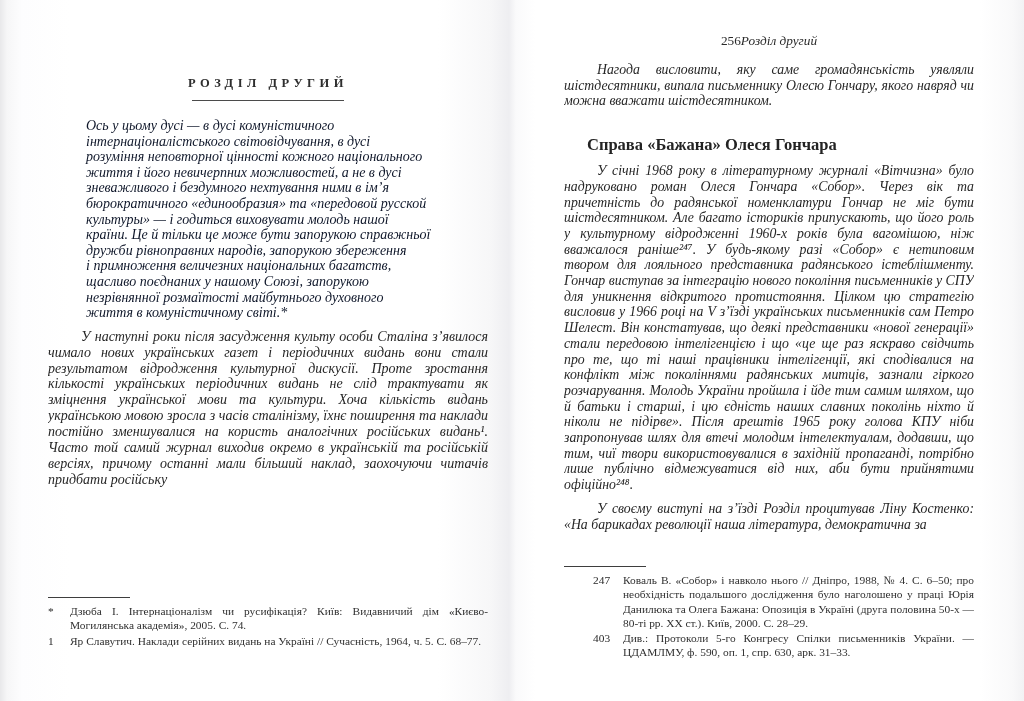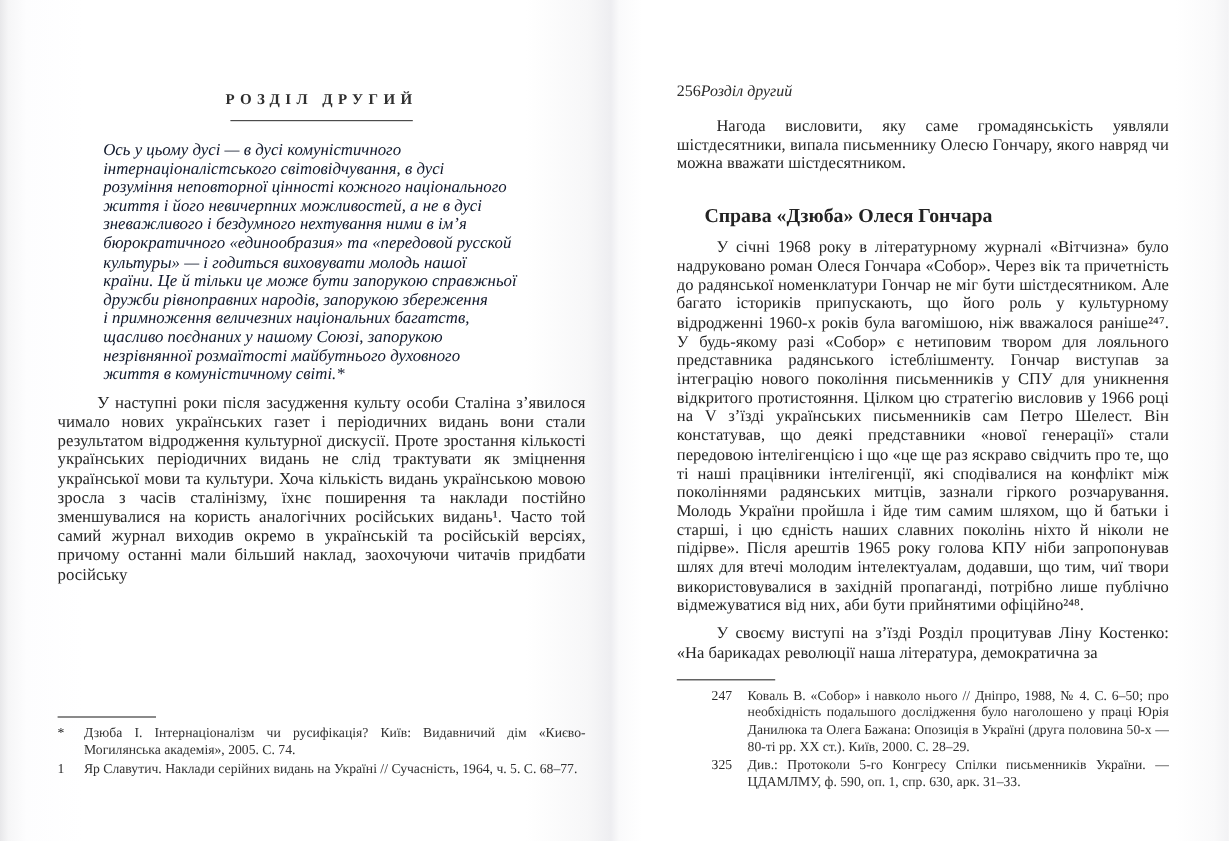--- a/index.html
+++ b/index.html
@@ -39,24 +39,25 @@
   }
   .section-heading {
     margin:24px 0 0; padding-left:23px;
     font-size:16.5px; font-weight:bold; color:#232323;
   }
   .page-right .section-heading { margin-top:26px; }
   .body-para {
     margin:8px 0 0; text-align:justify;
     font-size:14px; line-height:15.9px; text-indent:33px;
     color:#262626;
+    font-style:italic;
   }
   .page-right .body-para { font-size:13.8px; line-height:15.7px; }
   .running-header {
-    margin-top:68px; display:flex; justify-content:flex-start; align-items:baseline;
+    margin-top:33px; display:flex; justify-content:center; align-items:baseline;
     font-size:13.3px;
   }
   .running-head-title { font-style:italic; }
   .para-first { margin-top:13px; }
 
   .footnotes { position:absolute; left:0; right:0; }
   .page-left  .footnotes { top:597px; }
   .page-right .footnotes { top:566px; }
   .fn-rule { width:82px; border-top:1.4px solid #3e3e3e; height:0; margin-bottom:6px; }
   .fn { display:flex; align-items:flex-start; margin-top:1px; }
@@ -105,30 +106,30 @@
     </div>
   </div>
 
   <div class="page page-right">
     <div class="page-main">
       <div class="running-header">
         <span>256</span>
         <span class="running-head-title">Розділ другий</span>
       </div>
       <p class="body-para para-first">Нагода висловити, яку саме громадянськість уявляли шістдесятники, випала письменнику Олесю Гончару, якого навряд чи можна вважати шістдесятником.</p>
-      <h2 class="section-heading">Справа «Дзюба» Олеся Гончара</h2>
+      <h2 class="section-heading">Справа «Бажана» Олеся Гончара</h2>
       <p class="body-para">У січні 1968 року в літературному журналі «Вітчизна» було надруковано роман Олеся Гончара «Собор». Через вік та причетність до радянської номенклатури Гончар не міг бути шістдесятником. Але багато істориків припускають, що його роль у культурному відродженні 1960-х років була вагомішою, ніж вважалося раніше²⁴⁷. У будь-якому разі «Собор» є нетиповим твором для лояльного представника радянського істеблішменту. Гончар виступав за інтеграцію нового покоління письменників у СПУ для уникнення відкритого протистояння. Цілком цю стратегію висловив у 1966 році на V з’їзді українських письменників сам Петро Шелест. Він констатував, що деякі представники «нової генерації» стали передовою інтелігенцією і що «це ще раз яскраво свідчить про те, що ті наші працівники інтелігенції, які сподівалися на конфлікт між поколіннями радянських митців, зазнали гіркого розчарування. Молодь України пройшла і йде тим самим шляхом, що й батьки і старші, і цю єдність наших славних поколінь ніхто й ніколи не підірве». Після арештів 1965 року голова КПУ ніби запропонував шлях для втечі молодим інтелектуалам, додавши, що тим, чиї твори використовувалися в західній пропаганді, потрібно лише публічно відмежуватися від них, аби бути прийнятими офіційно²⁴⁸.</p>
       <p class="body-para">У своєму виступі на з’їзді Розділ процитував Ліну Костенко: «На барикадах революції наша література, демократична за</p>
     </div>
     <div class="footnotes">
       <div class="fn-rule"></div>
       <div class="fn">
         <span class="fn-marker">247</span>
         <span class="fn-text">Коваль В. «Собор» і навколо нього // Дніпро, 1988, № 4. С. 6–50; про необхідність подальшого дослідження було наголошено у праці Юрія Данилюка та Олега Бажана: Опозиція в Україні (друга половина 50-х — 80-ті рр. XX ст.). Київ, 2000. С. 28–29.</span>
       </div>
       <div class="fn">
-        <span class="fn-marker">325</span>
+        <span class="fn-marker">403</span>
         <span class="fn-text">Див.: Протоколи 5-го Конгресу Спілки письменників України. — ЦДАМЛМУ, ф. 590, оп. 1, спр. 630, арк. 31–33.</span>
       </div>
     </div>
   </div>
 
 </div>
 
 </body></html>

